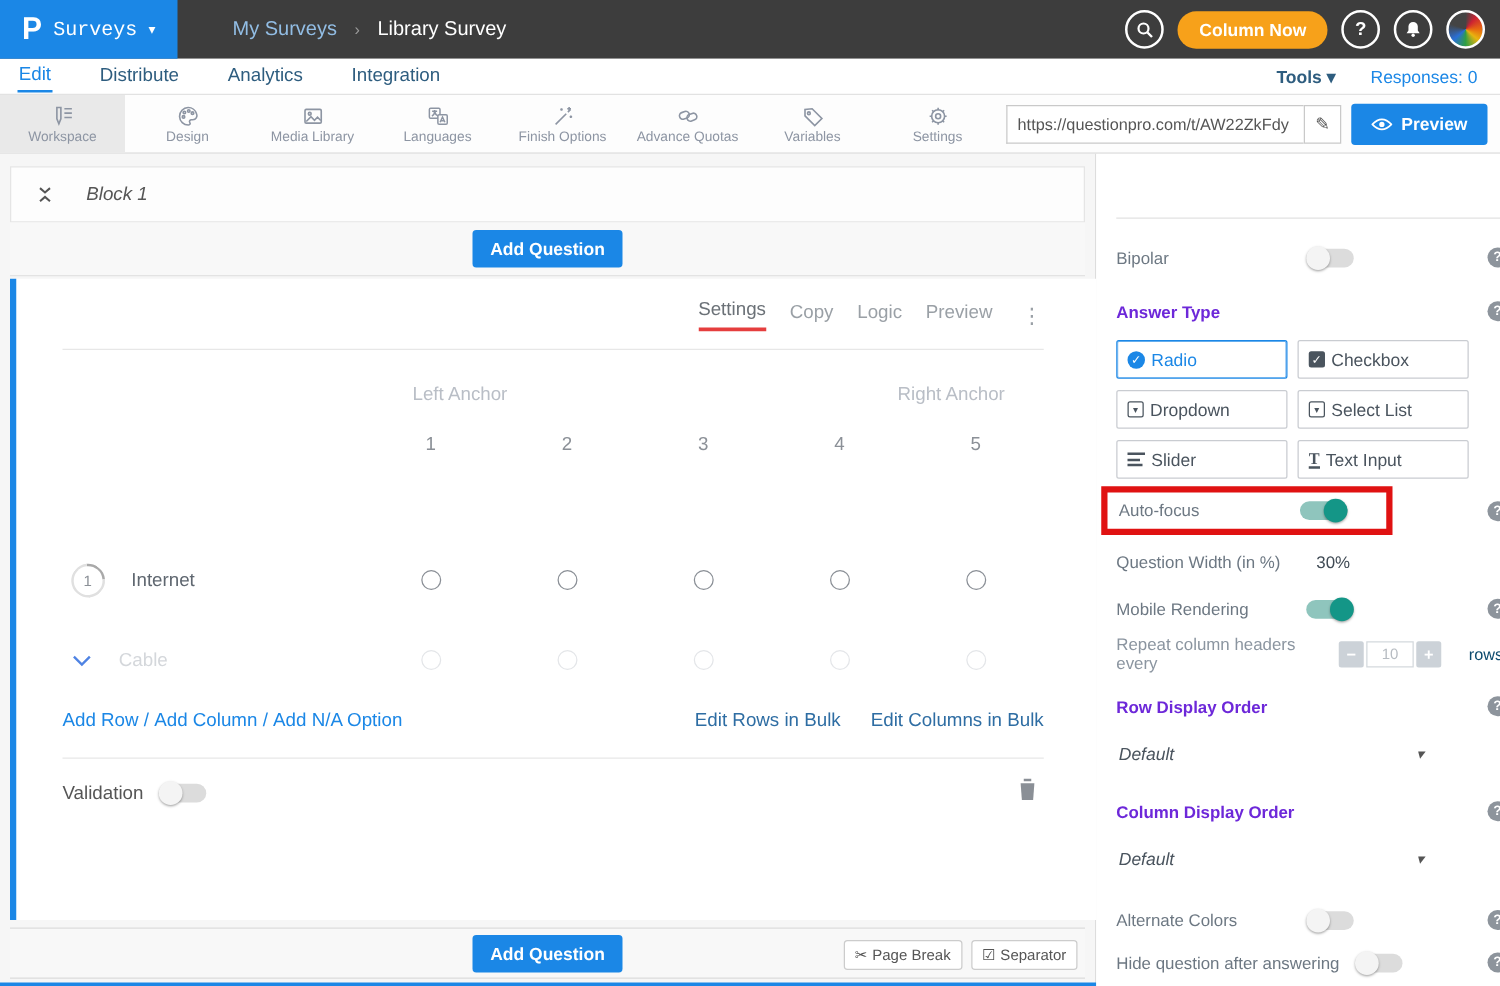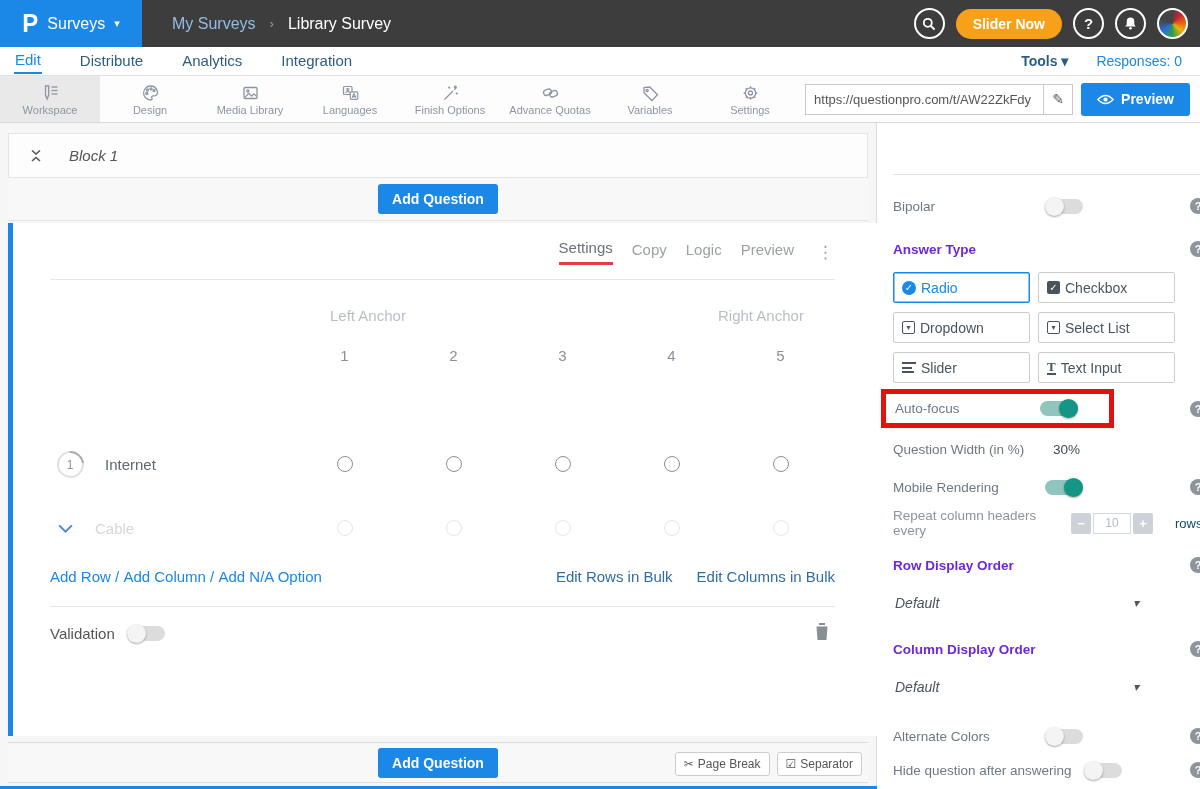--- a/index.html
+++ b/index.html
@@ -4,23 +4,23 @@
 <style>
   * { margin:0; padding:0; box-sizing:border-box; }
   html,body { width:1200px; height:789px; overflow:hidden; background:#fff;
     font-family:"Liberation Sans", sans-serif; }
 
   
   .topbar { height:47px; background:#3d3d3d; display:flex; align-items:center; }
   .logo-block { width:142px; height:47px; background:#1b87e6; display:flex; align-items:center;
     justify-content:center; gap:9px; cursor:pointer; }
   .logo-p { color:#fff; font-size:24px; font-weight:bold; transform:scaleY(1.05); }
-  .logo-surveys { color:#fff; font-size:16px; }
+  .logo-surveys { color:#fff; font-size:16px;font-family:Liberation Mono, monospace; }
   .caret-w { color:#fff; font-size:11px; }
-  .breadcrumb { display:flex; align-items:center; gap:14px; margin-left:30px; font-size:16px; }
+  .breadcrumb { display:flex; align-items:center; gap:14px; margin-left:44px; font-size:16px; }
   .bc-parent { color:#92bde4; cursor:pointer; }
   .bc-sep { color:#9a9a9a; font-size:13px; }
   .bc-current { color:#fff; }
   .topbar-right { margin-left:auto; display:flex; align-items:center; gap:11px; padding-right:12px; }
   .circle-btn { width:31px; height:31px; border:2px solid #fff; border-radius:50%;
     display:flex; align-items:center; justify-content:center; color:#fff; font-weight:bold;
     font-size:15px; cursor:pointer; background:transparent; }
   .upgrade-btn { background:#f7a11a; color:#fff; font-weight:bold; font-size:14px;
     border:none; border-radius:16px; padding:7px 17px; cursor:pointer; }
   .avatar { width:31px; height:31px; border:2px solid #fff; border-radius:50%; cursor:pointer;
@@ -189,21 +189,21 @@
     <span class="bc-sep">›</span>
     <span class="bc-current">Library Survey</span>
   </div>
   <div class="topbar-right">
     <div class="circle-btn">
       <svg width="16" height="16" viewBox="0 0 20 20">
           <circle cx="8.5" cy="8.5" r="5" fill="none" stroke="#fff" stroke-width="2.2"></circle>
           <line x1="12.5" y1="12.5" x2="17" y2="17" stroke="#fff" stroke-width="2.4"></line>
         </svg>
     </div>
-    <button class="upgrade-btn">Slider Now</button>
+    <button class="upgrade-btn">Column Now</button>
     <div class="circle-btn">
       <span>?</span>
     </div>
     <div class="circle-btn">
       <svg width="15" height="15" viewBox="0 0 20 20">
           <path d="M10 2a5 5 0 0 0-5 5v4.2L3 14h14l-2-2.8V7a5 5 0 0 0-5-5z" fill="#fff"></path>
           <circle cx="10" cy="16.3" r="1.8" fill="#fff"></circle>
         </svg>
     </div>
     <div class="avatar"></div>

